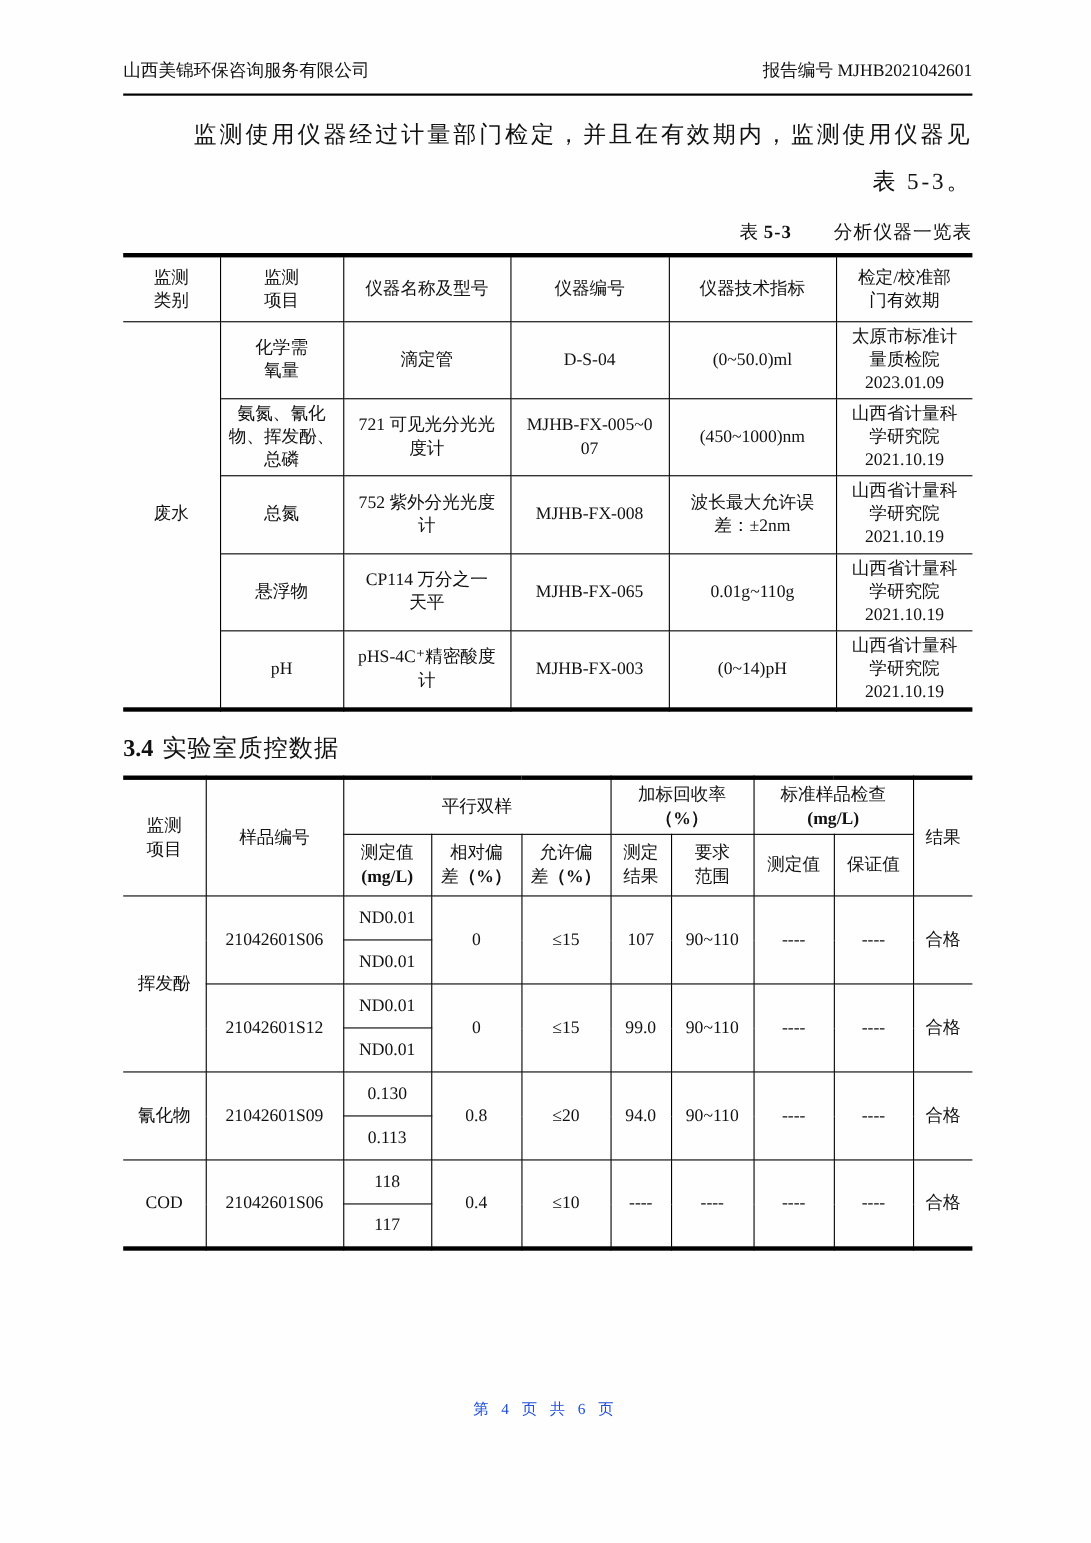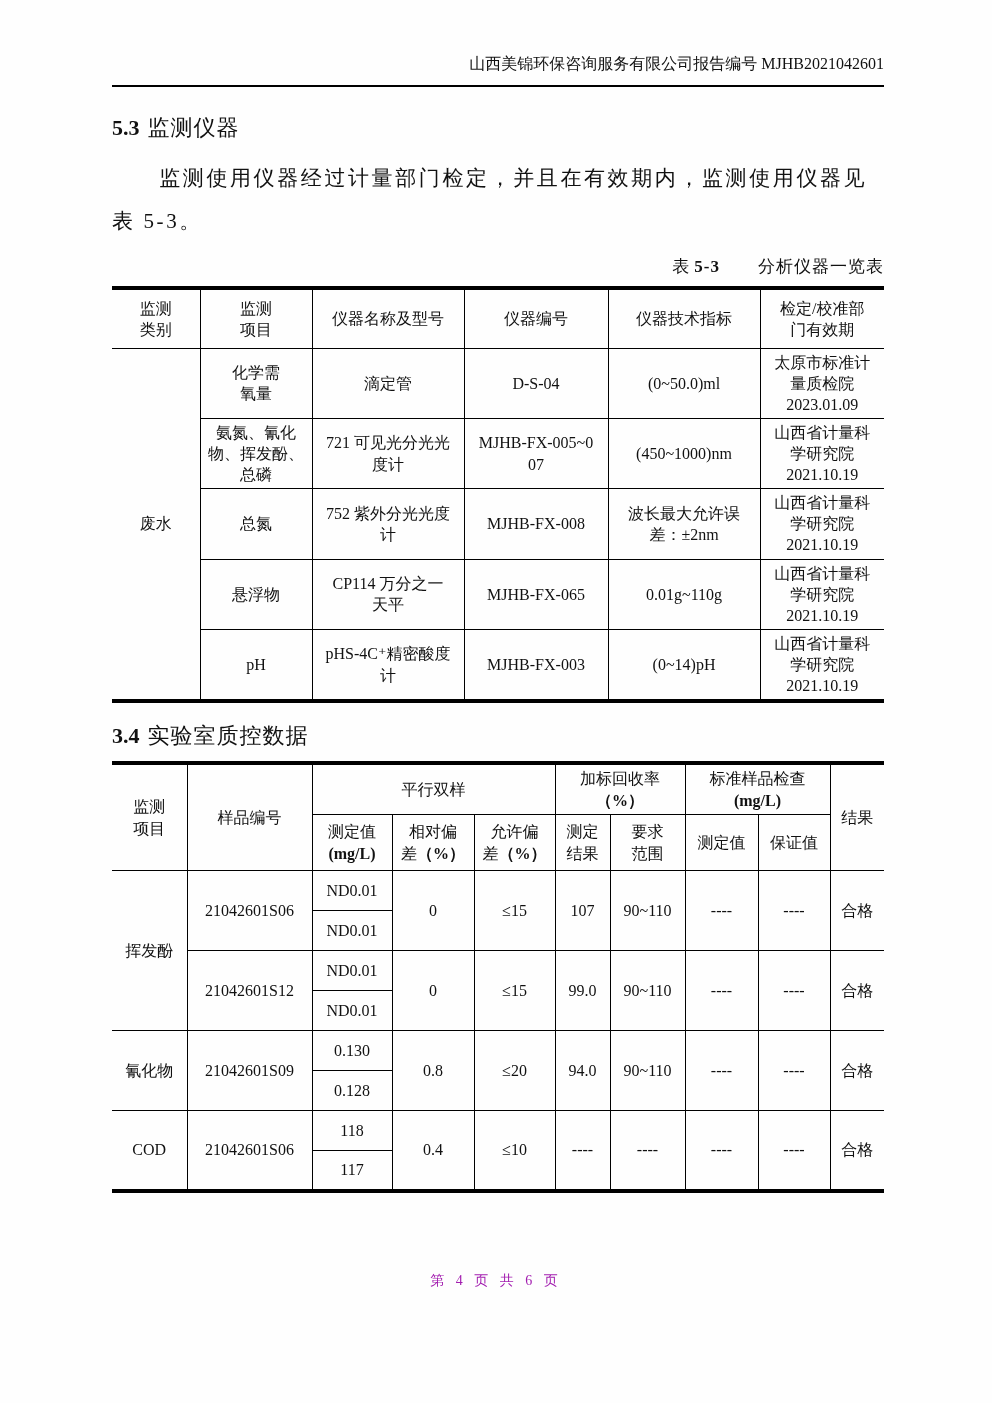--- a/index.html
+++ b/index.html
@@ -10,37 +10,38 @@
     background: #fefefe;
     color: #111;
     font-family: "Liberation Serif", "DejaVu Serif", serif;
     overflow: hidden;
     position: relative;
   }
   .margins { padding: 54px 108px 0 112px; }
 
   
   .doc-header {
-    display: flex; justify-content: flex-end; align-items: flex-end;
+    display: flex; justify-content: space-between; align-items: flex-end;
     font-size: 16px;
     padding-bottom: 10px;
     border-bottom: 2px solid #000;
   }
 
   
   .sec-heading { margin-top: 26px; font-size: 22px; letter-spacing: 1px; }
   .sec-heading .num { font-weight: bold; margin-right: 8px; letter-spacing: 0; }
 
   
   .para {
     margin-top: 14px;
     font-size: 21px;
     line-height: 2.05;
     letter-spacing: 2.6px;
     white-space: pre-line;
+    text-align: right;
   }
 
   
   .tbl-caption {
     margin-top: 12px;
     text-align: right;
     font-size: 17px;
     letter-spacing: 1px;
   }
   .tbl-caption .cap-num { font-weight: bold; margin-right: 38px; margin-left: 4px; }
@@ -77,37 +78,34 @@
   .t54 .hrb { height: 56px; }
   .t54 tbody tr { height: 40px; }
 
   .doc-footer {
     position: absolute;
     left: 0; right: 0;
     top: 1272px;
     text-align: center;
     font-size: 14px;
     letter-spacing: 4px;
-    color: #a21caf;
+    color: #1d4ed8;
   }
 </style>
 </head>
 <body>
 
 <div class="page">
   <div class="margins">
 
     <div class="doc-header">
       <span>山西美锦环保咨询服务有限公司</span>
       <span>报告编号 MJHB2021042601</span>
     </div>
 
-    <div class="sec-heading">
-      <span class="num">5.3</span><span>监测仪器</span>
-    </div>
 
     <div class="para">　　监测使用仪器经过计量部门检定，并且在有效期内，监测使用仪器见
 表 5-3。</div>
 
     <div class="tbl-caption">
       <span>表</span><span class="cap-num">5-3</span><span>分析仪器一览表</span>
     </div>
 
     <table class="t53">
       <colgroup>
@@ -271,21 +269,21 @@
           <td>0.130</td>
           <td rowspan="2">0.8</td>
           <td rowspan="2">≤20</td>
           <td rowspan="2">94.0</td>
           <td rowspan="2">90~110</td>
           <td rowspan="2">----</td>
           <td rowspan="2">----</td>
           <td rowspan="2">合格</td>
         </tr>
         <tr>
-          <td>0.128</td>
+          <td>0.113</td>
         </tr>
 
         <tr>
           <td rowspan="2">COD</td>
           <td rowspan="2">21042601S06</td>
           <td>118</td>
           <td rowspan="2">0.4</td>
           <td rowspan="2">≤10</td>
           <td rowspan="2">----</td>
           <td rowspan="2">----</td>

